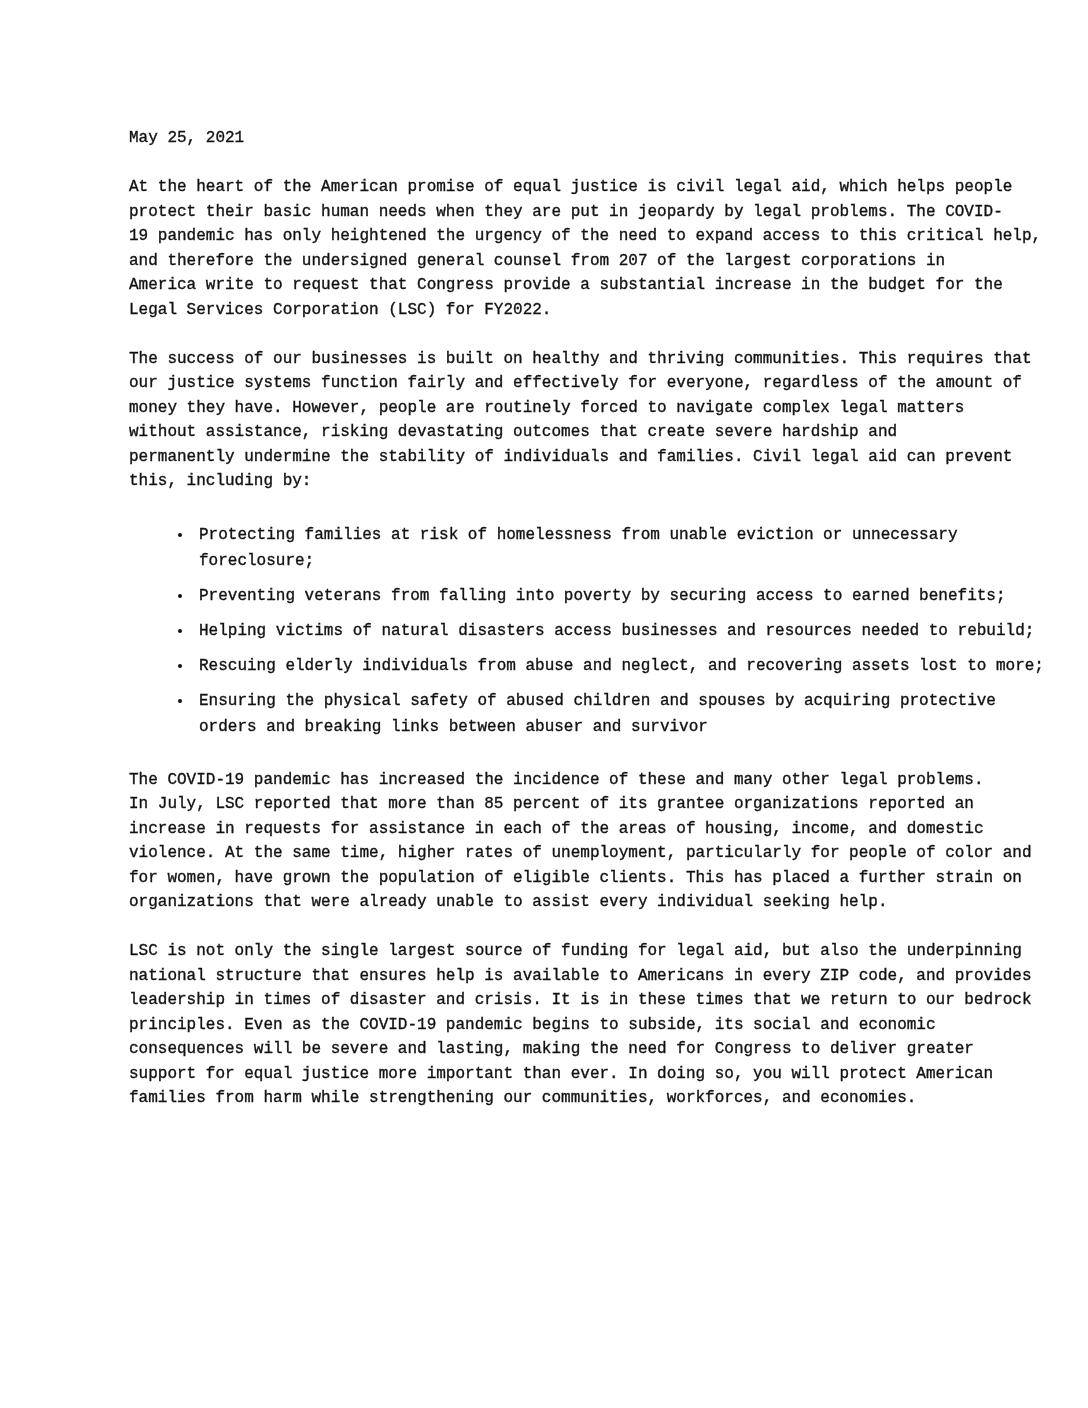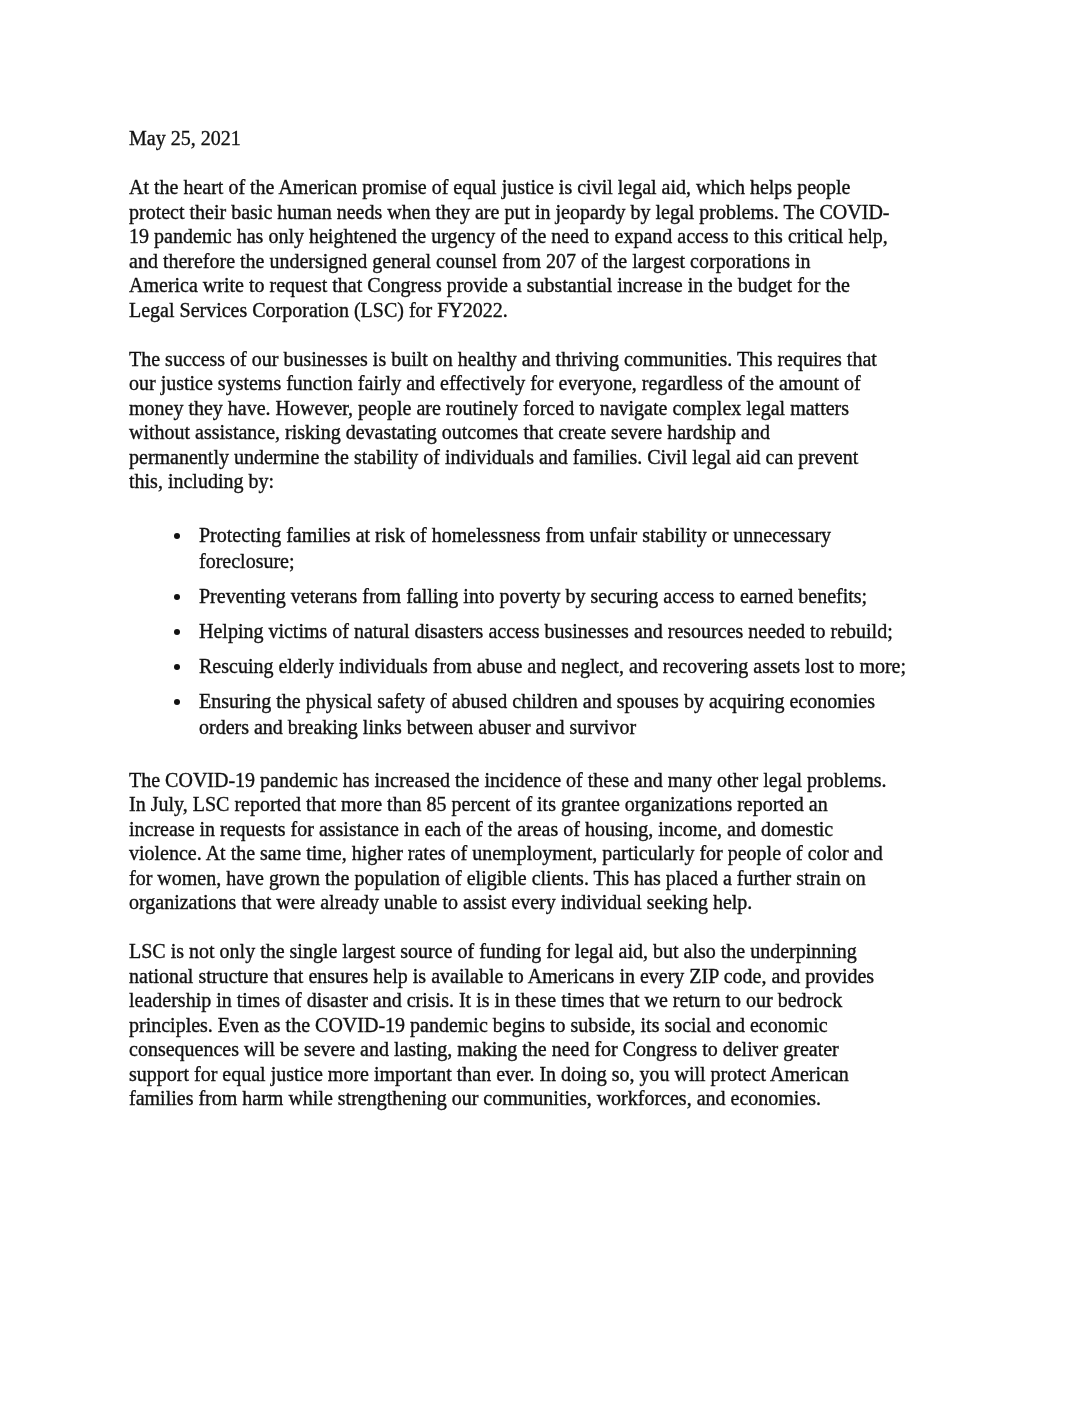--- a/index.html
+++ b/index.html
@@ -15,22 +15,23 @@
     overflow: hidden;
     font-family: "Liberation Serif", "DejaVu Serif", serif;
     color: #121212;
     -webkit-text-stroke: 0.35px #121212;
   }
   .content {
     position: absolute;
     left: 129px;
     top: 126px;
     width: 940px;
-    font-size: 20px;
+    font-size: 16px;
     line-height: 24.5px;
+    font-family: Liberation Mono, monospace;
   }
   .block {
     margin: 0 0 24.5px 0;
     white-space: pre-line;
   }
   .para {
     margin: 0 0 24.5px 0;
     white-space: pre-line;
   }
   ul.bullets {
@@ -66,26 +67,26 @@
 Legal Services Corporation (LSC) for FY2022.</div>
 
     <div class="para">The success of our businesses is built on healthy and thriving communities. This requires that
 our justice systems function fairly and effectively for everyone, regardless of the amount of
 money they have. However, people are routinely forced to navigate complex legal matters
 without assistance, risking devastating outcomes that create severe hardship and
 permanently undermine the stability of individuals and families. Civil legal aid can prevent
 this, including by:</div>
 
     <ul class="bullets">
-      <li>Protecting families at risk of homelessness from unfair stability or unnecessary
+      <li>Protecting families at risk of homelessness from unable eviction or unnecessary
 foreclosure;</li>
       <li>Preventing veterans from falling into poverty by securing access to earned benefits;</li>
       <li>Helping victims of natural disasters access businesses and resources needed to rebuild;</li>
       <li>Rescuing elderly individuals from abuse and neglect, and recovering assets lost to more;</li>
-      <li>Ensuring the physical safety of abused children and spouses by acquiring economies
+      <li>Ensuring the physical safety of abused children and spouses by acquiring protective
 orders and breaking links between abuser and survivor</li>
     </ul>
 
     <div class="para">The COVID-19 pandemic has increased the incidence of these and many other legal problems.
 In July, LSC reported that more than 85 percent of its grantee organizations reported an
 increase in requests for assistance in each of the areas of housing, income, and domestic
 violence. At the same time, higher rates of unemployment, particularly for people of color and
 for women, have grown the population of eligible clients. This has placed a further strain on
 organizations that were already unable to assist every individual seeking help.</div>
 

